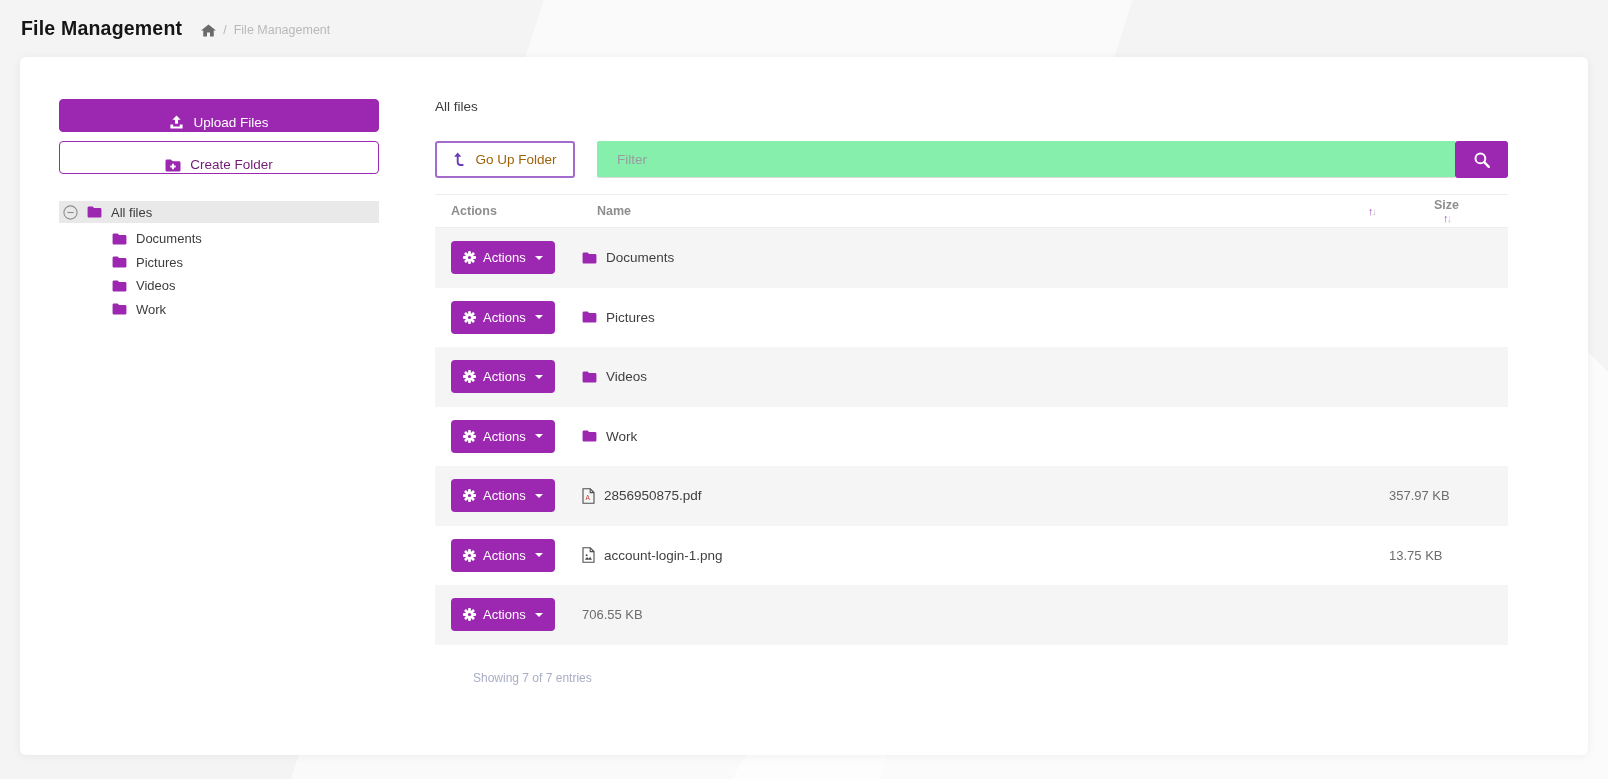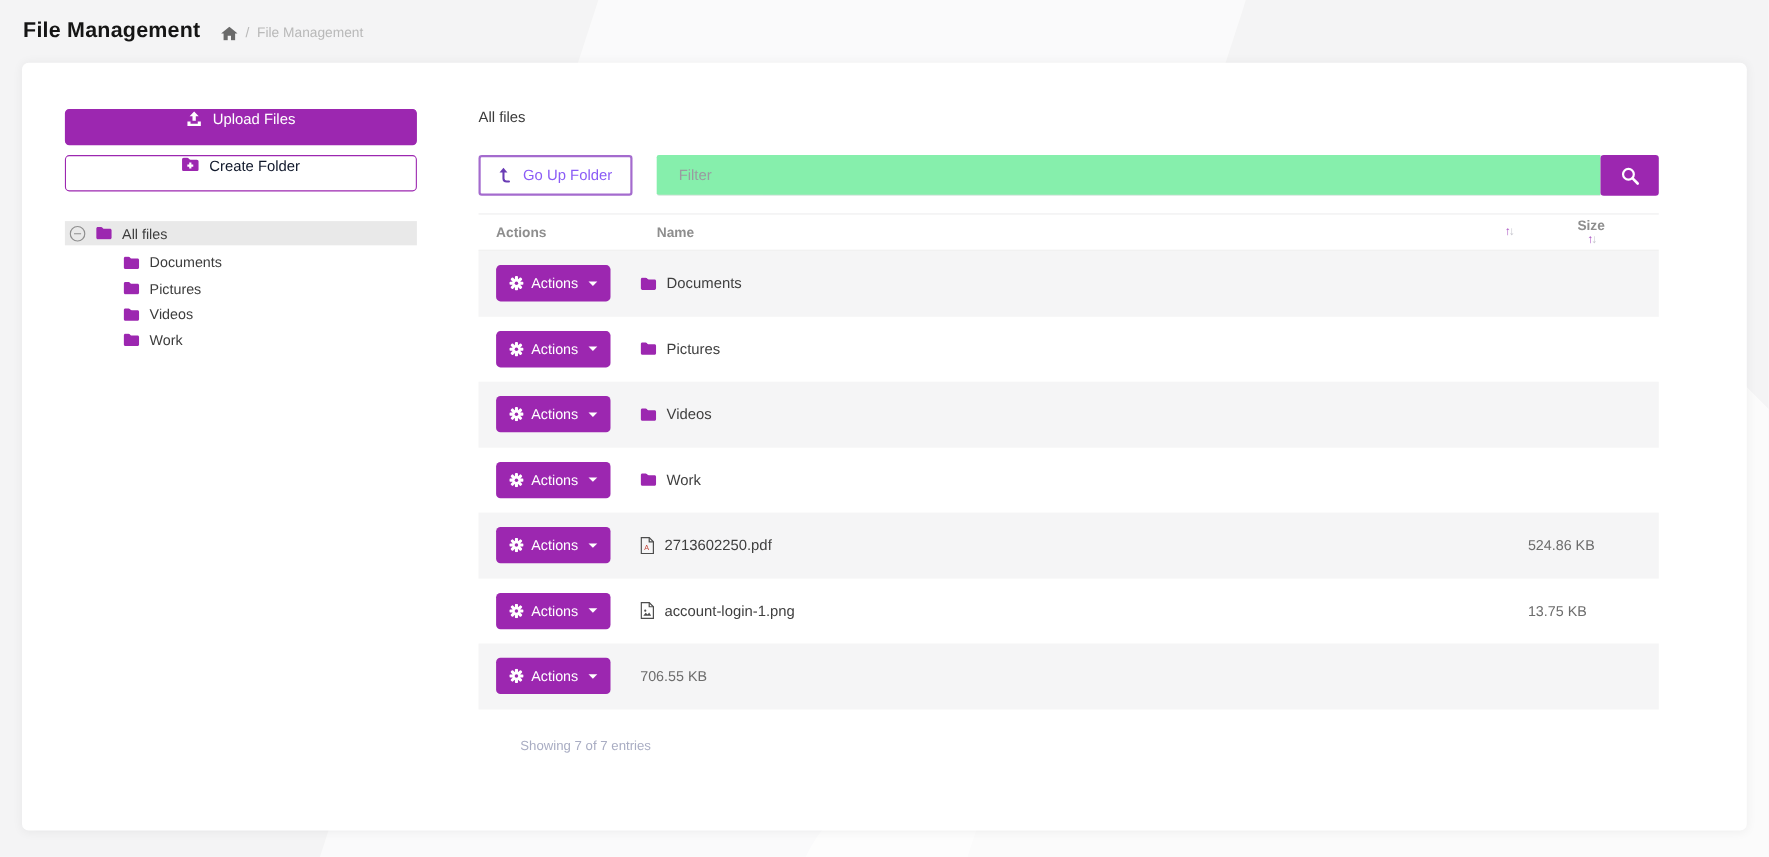--- a/index.html
+++ b/index.html
@@ -23,41 +23,41 @@
   .card {
     position:absolute; z-index:1; left:20px; right:20px; top:57px; bottom:24px;
     background:#fff; border-radius:6px;
     box-shadow:0 1px 10px rgba(0,0,0,.06);
     display:flex; padding:42px 80px 0 39px;
   }
 
   
   .sidebar { width:320px; flex:none; }
   .btn {
-    width:100%; height:33px; display:flex; align-items:flex-start; justify-content:center;
+    width:100%; height:33px; display:flex; align-items:flex-end; justify-content:center;
     gap:9px; font-size:13.5px; border-radius:4px; cursor:pointer; font-family:inherit;
   }
   .btn-solid { background:#9C27B0; color:#fff; border:1px solid #9C27B0; margin-bottom:9px; }
-  .btn-outline { background:#fff; color:#0f172a; border:1px solid #9C27B0; }
+  .btn-outline { background:#fff; color:#701a75; border:1px solid #9C27B0; }
   .btn .icon { display:flex; align-items:center; }
 
   .tree { margin-top:27px; font-size:13px; color:#3c3c3c; }
   .tree-root { height:22px; display:flex; align-items:center; gap:9px; background:#e9e9e9; padding-left:4px; cursor:pointer; }
   .tree-children { margin-left:53px; margin-top:4px; }
   .tree-child { height:23.5px; display:flex; align-items:center; gap:9px; cursor:pointer; }
   .tree .ficon, .tree-child .ficon { display:flex; align-items:center; }
 
   
   .main { flex:1; margin-left:56px; display:flex; flex-direction:column; min-width:0; }
   .current-folder { font-size:13.5px; color:#3c3c3c; height:18px; }
   .controls { display:flex; margin-top:24px; height:37px; }
   .goup {
     width:140px; height:37px; flex:none; background:#fff;
     border:2px solid rgba(148,81,197,.85); border-radius:3px;
-    color:#8b5cf6; font-size:13.5px; font-family:inherit;
+    color:#a16207; font-size:13.5px; font-family:inherit;
     display:flex; align-items:center; justify-content:center; gap:9px; cursor:pointer;
   }
   .filterwrap { flex:1; margin-left:22px; display:flex; min-width:0; }
   .filter-input {
     flex:1; min-width:0; background:#86efac; border:none; outline:none;
     padding:0 20px; font-size:13.5px; color:#444; border-radius:2px 0 0 2px;
     font-family:inherit; border-bottom:1px solid #dcdcde;
   }
   .filter-input::placeholder { color:#9a9aa0; }
   .searchbtn { width:53px; flex:none; background:#9C27B0; border:none; border-radius:3px; display:flex; align-items:center; justify-content:center; cursor:pointer; }
@@ -368,23 +368,23 @@
     <div class="td td-name">
 
       <span class="ficon">
         <svg width="13" height="16" viewBox="0 0 13 16">
                   <path d="M1 .8h7.2L12 4.6V15.2H1z" fill="none" stroke="#4d4d4d" stroke-width="1.1"></path>
                   <path d="M8.2 .8V4.6H12" fill="none" stroke="#4d4d4d" stroke-width="1.1"></path>
                   <text x="3.6" y="12.2" font-size="6.5" fill="#c0392b" font-family="sans-serif">A</text>
                 </svg>
       </span>
 
-      <span class="fname">2713602250.pdf</span>
-    </div>
-    <div class="td td-size">524.86 KB</div>
+      <span class="fname">2856950875.pdf</span>
+    </div>
+    <div class="td td-size">357.97 KB</div>
   </div>
 
   <div class="tr">
     <div class="td td-actions">
       <button class="btn-actions">
         <span style="display:flex;align-items:center;">
           <svg width="13" height="13" viewBox="0 0 14 14">
                     <g fill="#fff">
                       <rect x="5.5" y="0" width="3" height="14" rx="1"></rect>
                       <rect x="0" y="5.5" width="14" height="3" rx="1"></rect>

